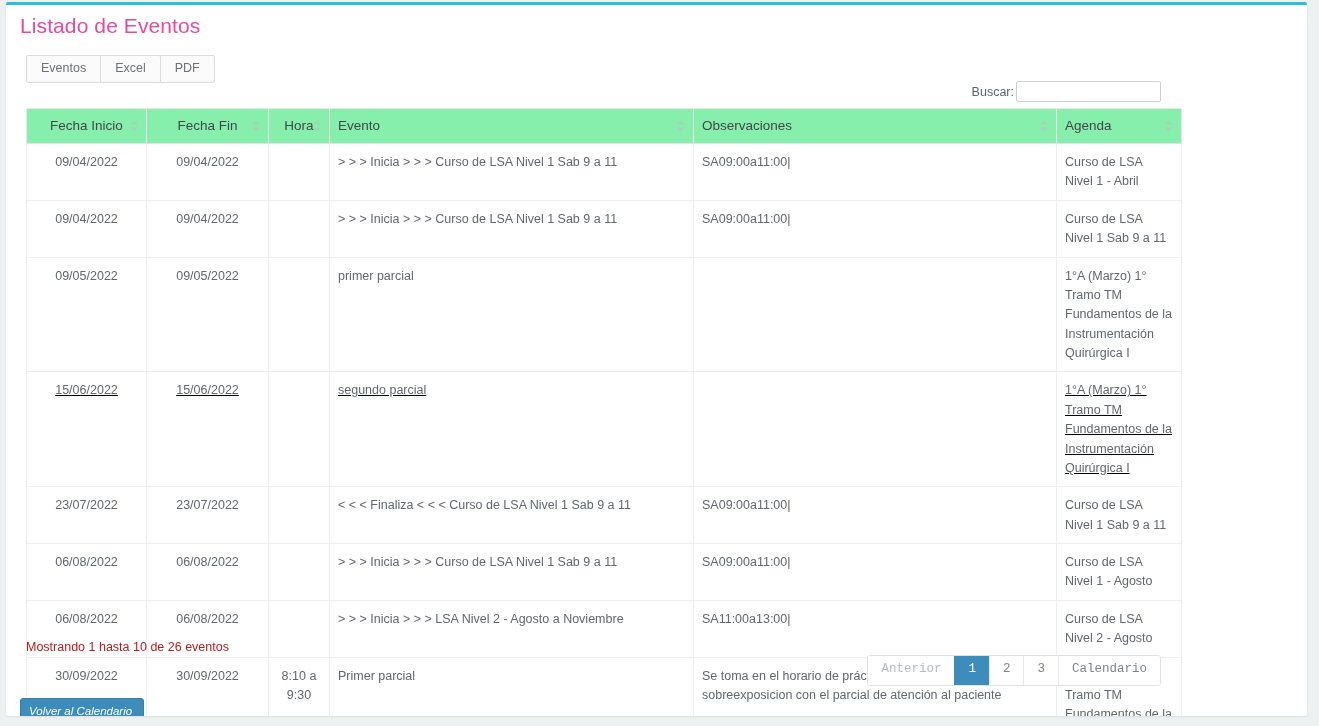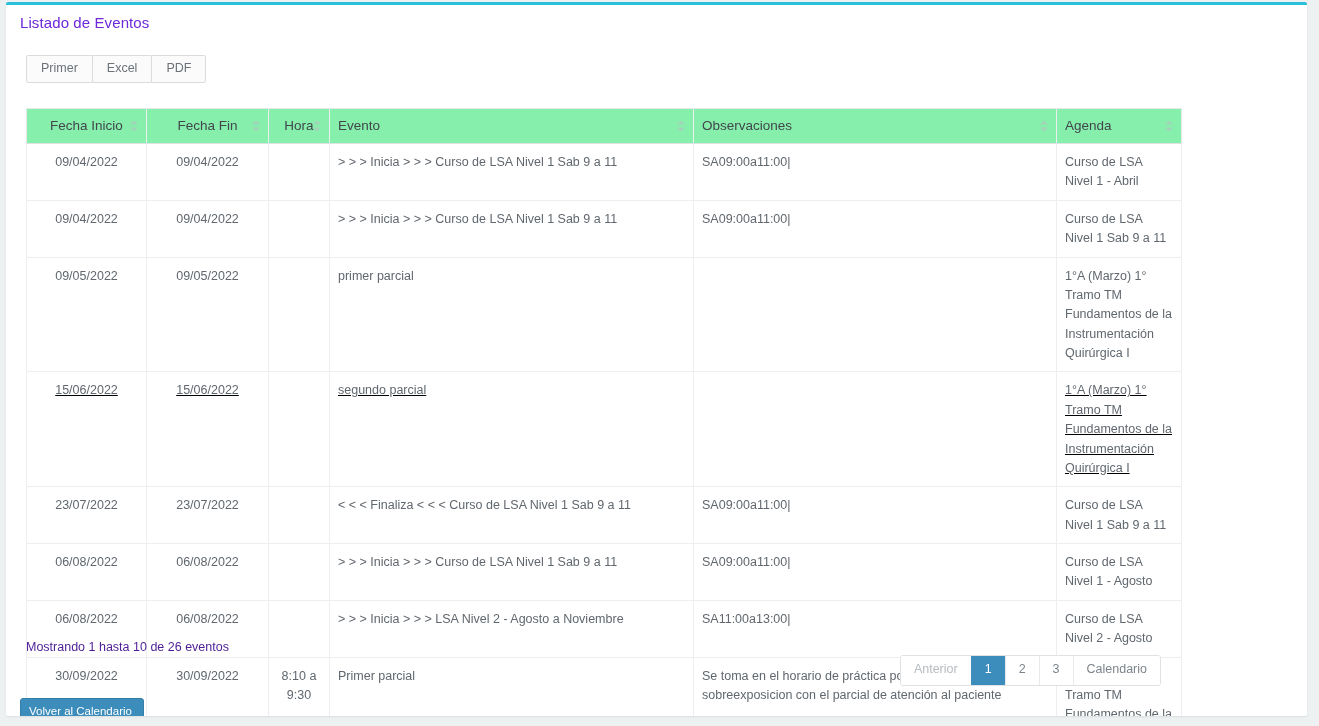--- a/index.html
+++ b/index.html
@@ -33,22 +33,22 @@
     position: absolute;
     left: 0; top: 0;
     width: 100%;
     height: 3px;
     background: #2bc0da;
   }
   .card-title {
     position: absolute;
     left: 14px;
     top: 12px;
-    font-size: 15px;
-    color: #6d28d9;
+    font-size: 21px;
+    color: #ec4899;
     font-weight: 400;
     letter-spacing: 0.1px;
   }
 
   
   .btn-group {
     position: absolute;
     left: 20px;
     top: 53px;
     display: flex;
@@ -163,32 +163,33 @@
   .col-ev  { width: 364px; }
   .col-obs { width: 363px; }
   .col-ag  { width: 125px; }
 
   
   .dt-info {
     position: absolute;
     left: 20px;
     top: 638px;
     font-size: 12.5px;
-    color: #4c1d95;
+    color: #b91c1c;
     text-align: right;
   }
   .pagination {
     position: absolute;
     right: 146px;
     top: 653px;
     display: flex;
     border: 1px solid #dfe2e5;
     border-radius: 3px;
     overflow: hidden;
     background: #fff;
+    font-family: Liberation Mono, monospace;
   }
   .pagination .pg {
     font-size: 12.5px;
     color: #7d858c;
     padding: 6px 13px 7px 13px;
     border-left: 1px solid #e7eaec;
     background: #fff;
     cursor: pointer;
     line-height: 1.25;
     min-width: 22px;
@@ -207,37 +208,42 @@
     top: 696px;
     background: #3c8dbc;
     color: #ffffff;
     font-family: "Liberation Sans", sans-serif;
     font-size: 11.5px;
     border: 1px solid #367fa9;
     border-radius: 3px;
     padding: 7px 11px 8px 8px;
     cursor: pointer;
     line-height: 1;
+    font-style: italic;
   }
 </style>
 </head>
 <body>
 
 <div id="app">
   <div class="card">
     <div class="accent-bar"></div>
 
     <div class="card-title">Listado de Eventos</div>
 
     <div class="btn-group">
-      <button class="dt-button">Primer</button>
+      <button class="dt-button">Eventos</button>
       <button class="dt-button">Excel</button>
       <button class="dt-button">PDF</button>
     </div>
 
+    <div class="search-wrap">
+      <span class="search-label">Buscar:</span>
+      <input class="search-input" type="text" placeholder="" style="">
+    </div>
 
     <div class="table-wrap">
       <table class="events">
         <colgroup>
           <col class="col-ini">
             <col class="col-fin">
             <col class="col-hora">
           <col class="col-ev">
             <col class="col-obs">
             <col class="col-ag">

